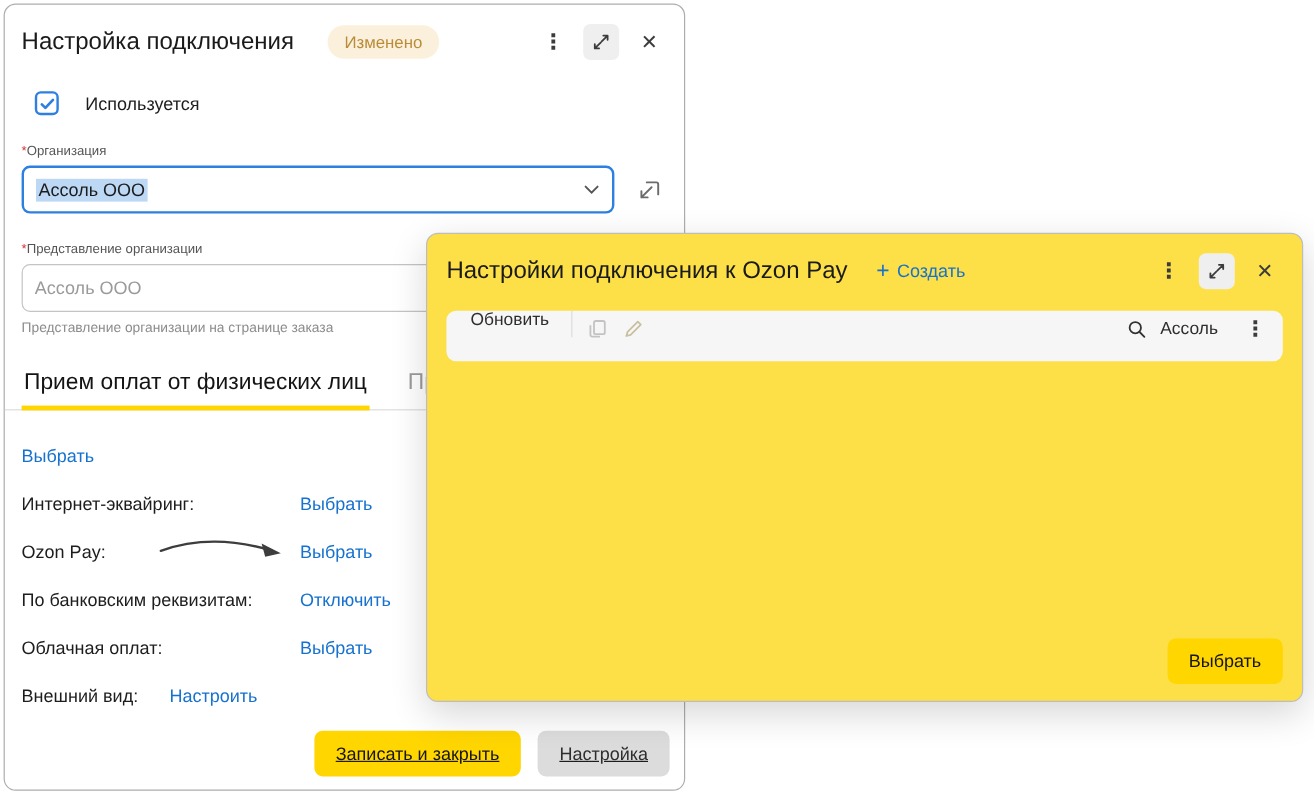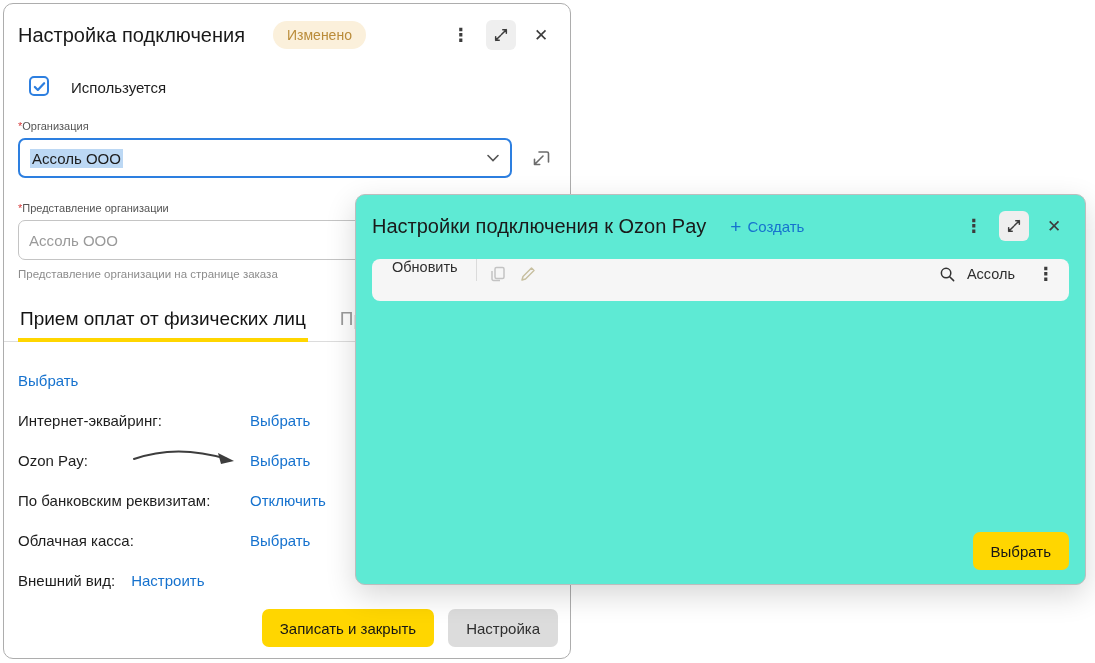--- a/index.html
+++ b/index.html
@@ -41,33 +41,33 @@
   .hint { margin:8px 14px 0; font-size:11.5px; color:#8C8C8C; }
 
   .tabs { margin:22px 0 0; padding:0 14px; display:flex; gap:30px; border-bottom:1px solid #DCDCDC; }
   .tab { font-size:19px; color:#9b9b9b; padding:6px 2px 8px; border-bottom:4px solid transparent;
     margin-bottom:-1px; white-space:nowrap; cursor:pointer; }
   .tab.active { color:#141414; border-bottom-color:var(--accent-yellow,#FFD600); }
 
   .settings { margin:18px 14px 0; }
   .setting-row { position:relative; display:flex; align-items:center; height:40px; font-size:15px; }
   .setting-row .lbl { width:232px; flex:none; }
-  .setting-row.inline .lbl { width:auto; margin-right:16px; }
+  .setting-row.inline .lbl { width:auto; margin-right:26px; }
   .link { color:var(--link-blue,#1672CE); font-size:15px; cursor:pointer; text-decoration:none; }
   .arrow-note { position:absolute; left:112px; top:4px; pointer-events:none; }
 
-  .mw-footer { position:absolute; right:12px; bottom:11px; display:flex; gap:14px; }
+  .mw-footer { position:absolute; right:12px; bottom:11px; display:flex; gap:14px;text-decoration:underline; }
   .btn { height:38px; padding:0 18px; border-radius:7px; font-size:15px; display:flex;
     align-items:center; justify-content:center; border:none; cursor:pointer;
     font-family:"Liberation Sans","DejaVu Sans",sans-serif; }
   .btn.yellow { background:var(--accent-yellow,#FFD600); color:#161616; }
   .btn.gray { background:#DCDCDC; color:#2e2e2e; }
 
   
-  .modal { position:absolute; left:355px; top:194px; width:731px; height:391px; background:#5eead4;
+  .modal { position:absolute; left:355px; top:194px; width:731px; height:391px; background:#fde047;
     border:1px solid #BDBDBD; border-radius:10px; box-shadow:0 10px 30px rgba(0,0,0,.16); z-index:5; }
   .modal-header { display:flex; align-items:center; padding:16px 16px 0 16px; }
   .modal-title { font-size:20px; color:#1a1a1a; }
   .create-link { margin-left:24px; display:flex; align-items:center; gap:6px;
     color:var(--link-blue,#1672CE); font-size:15px; cursor:pointer; }
   .create-link .plus { font-size:19px; line-height:1; color:var(--link-blue,#1672CE); }
 
   .toolbar { margin:18px 16px 0; height:42px; background:#F6F6F6; border-radius:8px;
     display:flex; align-items:flex-start; padding:0 8px; }
   .tb-btn { font-size:14.5px; color:#2e2e2e; padding:0 12px; background:none; border:none;
@@ -157,21 +157,21 @@
           <path d="M4 15 C32 5 64 5 97 15" fill="none" stroke="#3d3d3d" stroke-width="2" stroke-linecap="round"></path>
           <polygon points="104,17 88,9 91,20" fill="#3d3d3d"></polygon>
         </svg>
         <a class="link">Выбрать</a>
       </div>
       <div class="setting-row">
         <span class="lbl">По банковским реквизитам:</span>
         <a class="link">Отключить</a>
       </div>
       <div class="setting-row">
-        <span class="lbl">Облачная касса:</span>
+        <span class="lbl">Облачная оплат:</span>
         <a class="link">Выбрать</a>
       </div>
       <div class="setting-row inline">
         <span class="lbl">Внешний вид:</span>
         <a class="link">Настроить</a>
       </div>
     </div>
 
     <div class="mw-footer">
       <button class="btn yellow">Записать и закрыть</button>

